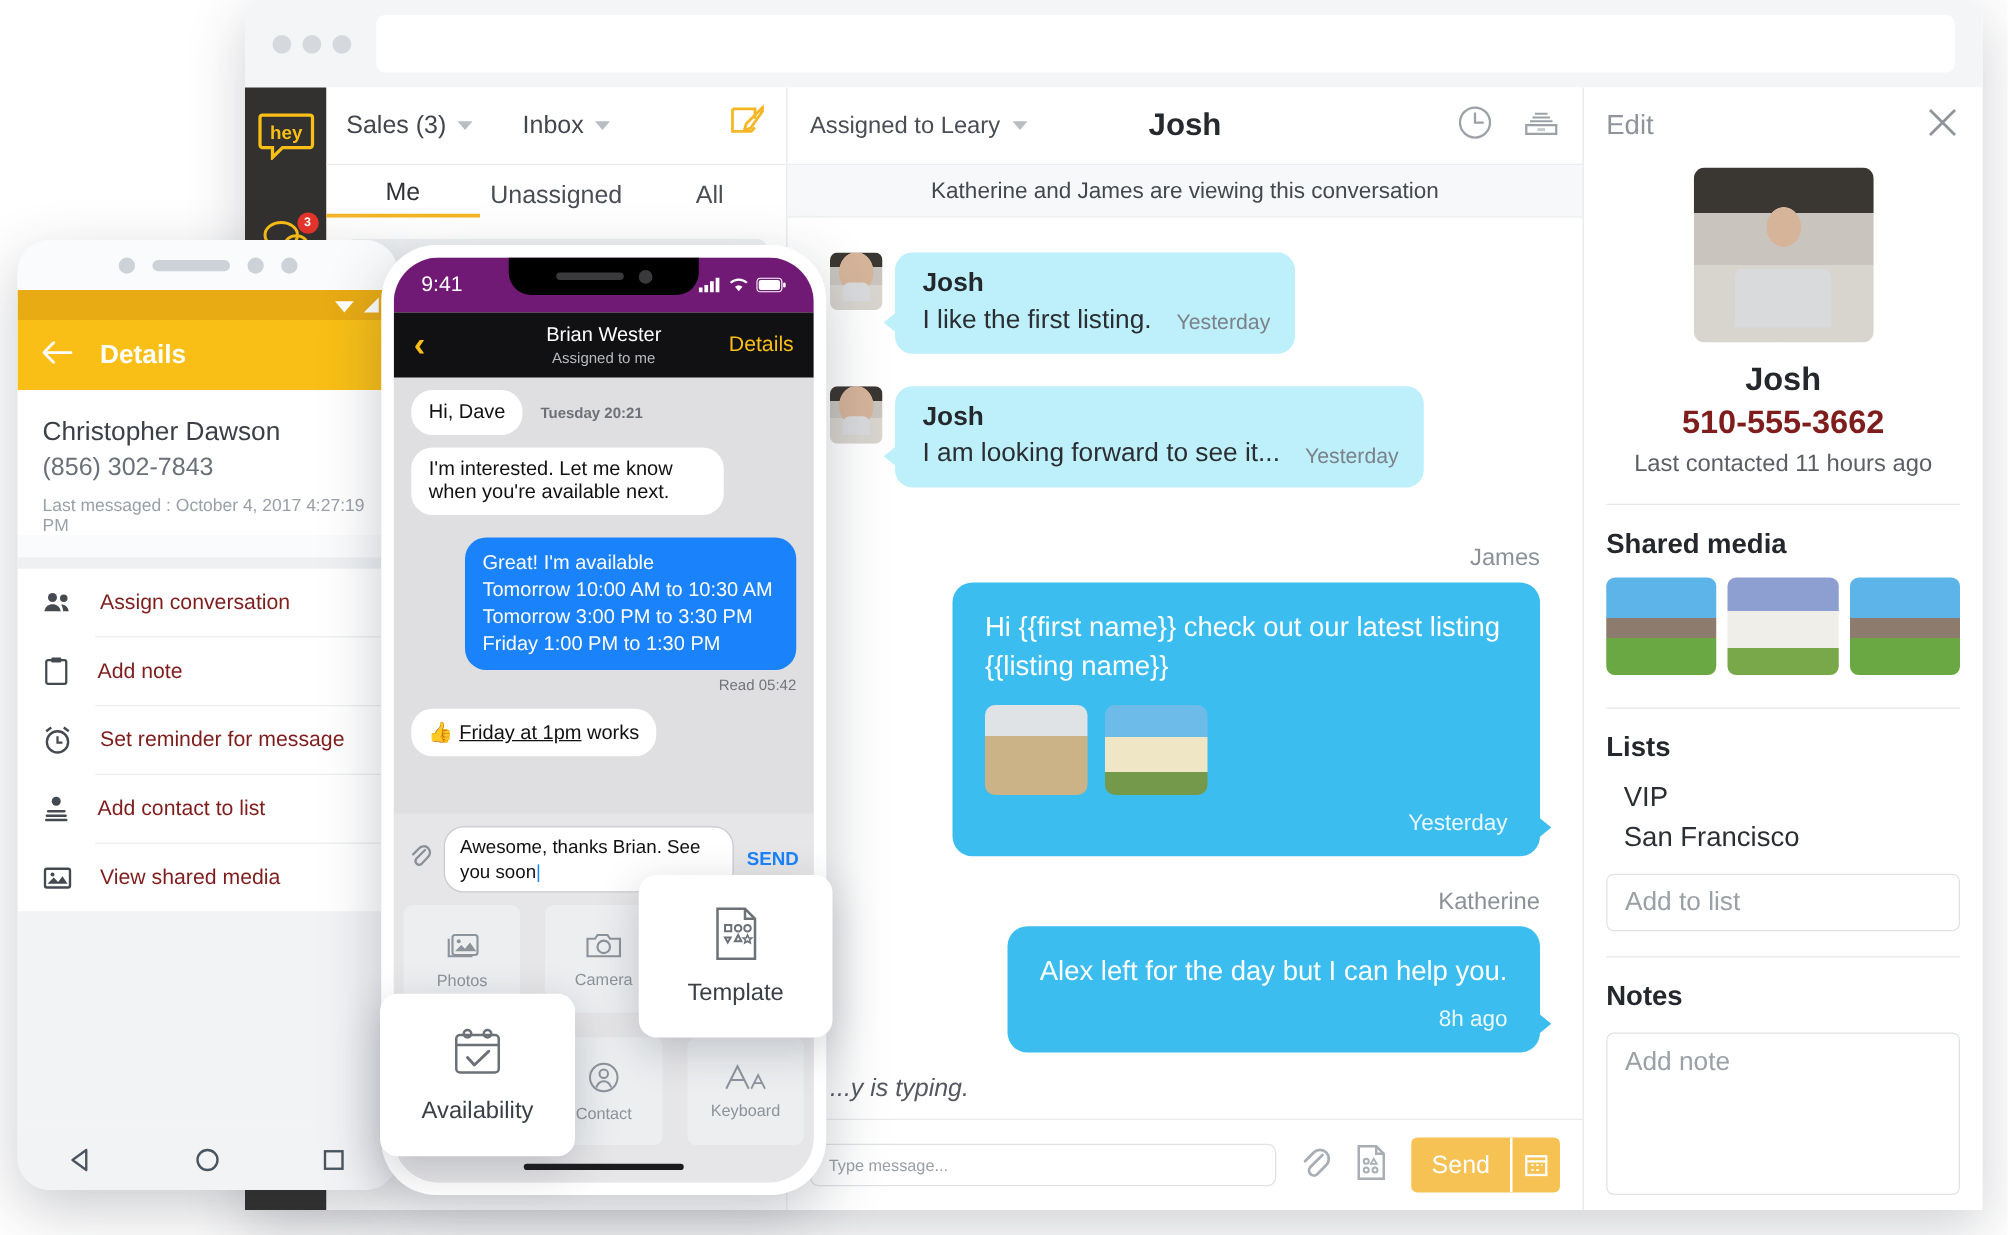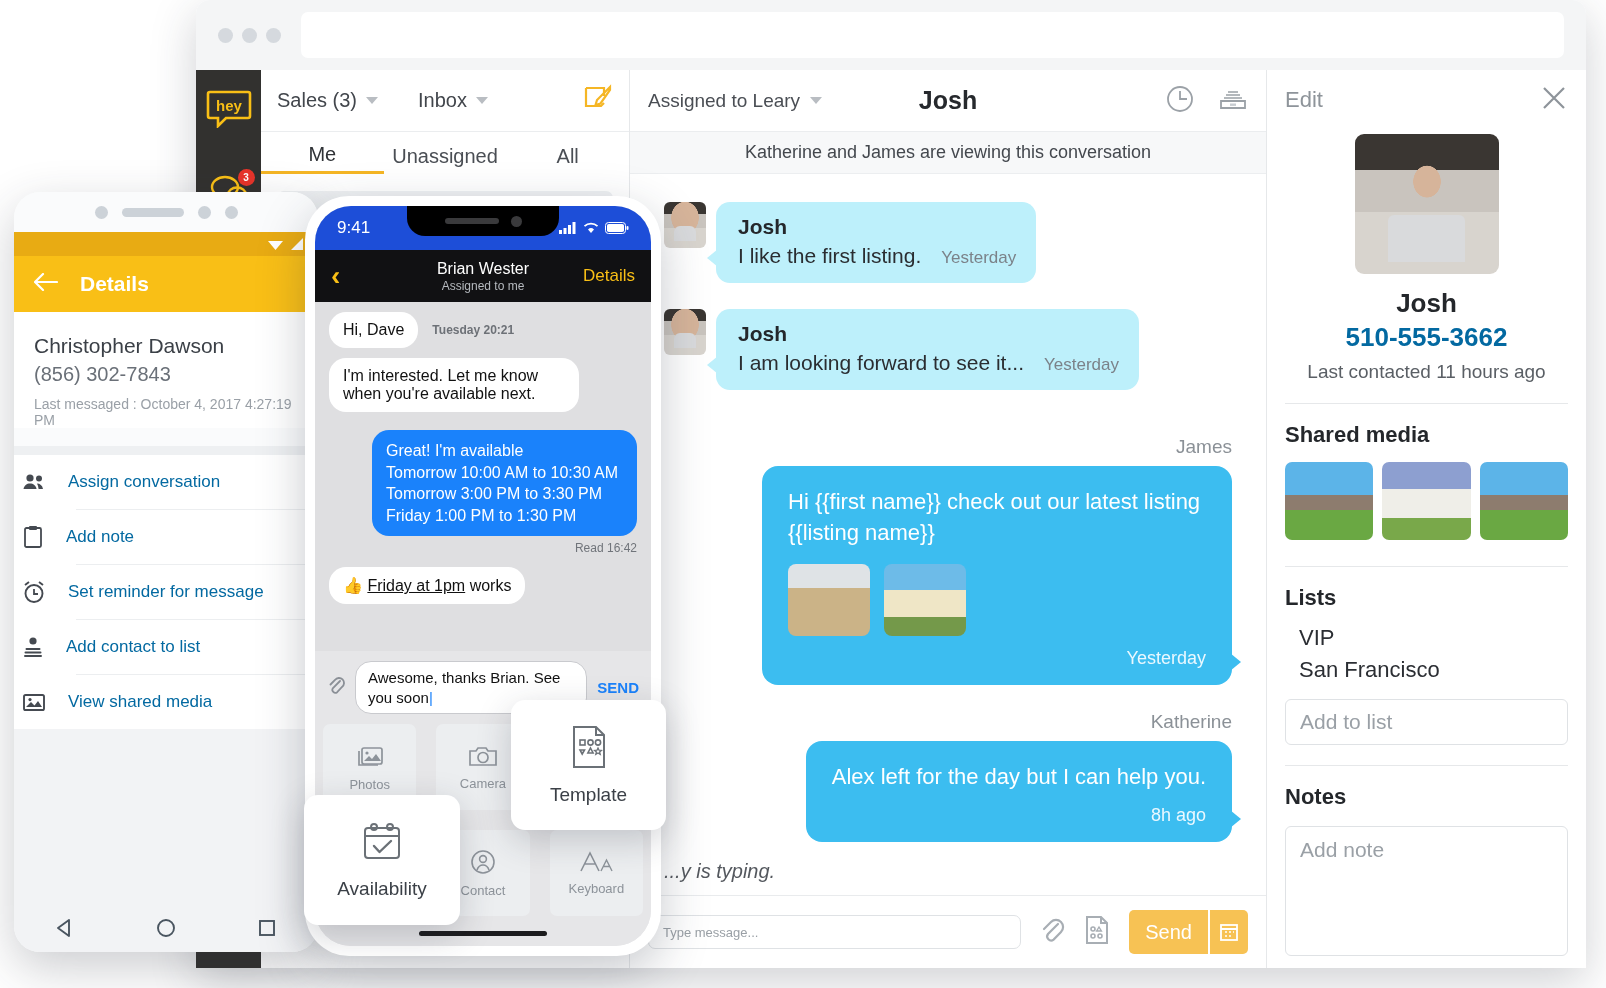--- a/index.html
+++ b/index.html
@@ -132,21 +132,21 @@
   .send-btn .lbl { padding: 0 16px; }
   .send-btn .cal { border-left: 2px solid #fff; padding: 0 9px; display: flex; align-items: center; height: 100%; }
 
   
   .editcol { width: 320px; flex: 0 0 320px; border-left: 1px solid #e6e8ea; display: flex; flex-direction: column; }
   .edit-head { height: 60px; display: flex; align-items: center; padding: 0 18px; }
   .edit-label { font-size: 22px; color: #8e949a; }
   .edit-body { padding: 0 18px; flex: 1; }
   .profile-pic { width: 144px; height: 140px; border-radius: 9px; margin: 4px auto 0; overflow: hidden; }
   .pname { text-align: center; font-size: 26px; font-weight: bold; color: #24272b; margin-top: 14px; }
-  .pphone { text-align: center; font-size: 26px; font-weight: bold; color: #0369a1; margin-top: 3px; }
+  .pphone { text-align: center; font-size: 26px; font-weight: bold; color: #7f1d1d; margin-top: 3px; }
   .pcontact { text-align: center; font-size: 19px; color: #5a5f65; margin-top: 8px; }
   .hr { height: 1px; background: #e6e8ea; margin: 20px 0 0; }
   .sec-title { font-size: 22px; font-weight: bold; color: #24272b; margin: 18px 0 14px; }
   .media-row { display: flex; gap: 9px; }
   .media-thumb { width: 92px; height: 78px; border-radius: 7px; overflow: hidden; }
   .list-item-txt { font-size: 22px; color: #2b2e33; margin: 0 0 6px 14px; }
   .field {
     border: 1px solid #dfe2e5; border-radius: 6px; height: 46px;
     display: flex; align-items: center; padding: 0 14px; color: #9aa0a6; font-size: 21px;
     margin-top: 16px;
@@ -165,33 +165,33 @@
   .and-speaker { width: 62px; height: 9px; border-radius: 5px; background: #ccd2d8; }
   .and-status { height: 24px; background: #e8ab13; display: flex; align-items: center; justify-content: flex-end; padding-right: 14px; gap: 5px; }
   .and-appbar { height: 56px; background: #f9bf16; display: flex; align-items: center; gap: 22px; padding: 0 20px; color: #fff; }
   .and-title { font-size: 21px; font-weight: bold; }
   .and-body { background: #fff; padding: 22px 20px 0; }
   .and-name { font-size: 21px; color: #3b4047; }
   .and-phone { font-size: 20px; color: #6a7078; margin-top: 5px; }
   .and-last { font-size: 14px; color: #9aa0a7; margin-top: 10px; }
   .and-sep { height: 9px; background: #eef0f2; margin-top: 18px; }
   .and-menu { background: #fff; }
-  .and-item { display: flex; align-items: center; gap: 22px; height: 54px; padding: 0 8px; color: #0369a1; font-size: 17px; }
+  .and-item { display: flex; align-items: center; gap: 22px; height: 54px; padding: 0 20px; color: #7f1d1d; font-size: 17px; }
   .and-div { height: 1px; background: #eceef0; margin-left: 62px; }
   .and-fill { background: #f2f3f5; flex: 1; }
   .and-nav { height: 62px; display: flex; align-items: center; justify-content: space-around; background: #f2f3f5; }
 
   
   .iphone {
     position: absolute; left: 305px; top: 196px; width: 356px; height: 760px;
     background: #fff; border-radius: 44px; padding: 10px;
     box-shadow: 0 16px 48px rgba(40,45,60,.26);
   }
   .ip-screen { width: 100%; height: 100%; border-radius: 36px; overflow: hidden; background: #e6e6e8; display: flex; flex-direction: column; position: relative; }
-  .ip-status { height: 44px; background: #1d4ed8; color: #fff; display: flex; align-items: center; justify-content: space-between; padding: 0 22px; font-size: 17px; position: relative; }
+  .ip-status { height: 44px; background: #701a75; color: #fff; display: flex; align-items: center; justify-content: space-between; padding: 0 22px; font-size: 17px; position: relative; }
   .ip-notch { position: absolute; left: 50%; transform: translateX(-50%); top: 0; width: 152px; height: 30px; background: #000; border-radius: 0 0 18px 18px; display: flex; align-items: center; justify-content: center; gap: 12px; }
   .ip-nspk { width: 54px; height: 6px; border-radius: 3px; background: #3a3a3c; }
   .ip-ncam { width: 11px; height: 11px; border-radius: 50%; background: #3a3a3c; }
   .ip-nav { height: 52px; background: #111113; display: flex; align-items: center; padding: 0 16px; position: relative; }
   .ip-back { color: #f9bf16; font-size: 28px; font-weight: bold; }
   .ip-navtitle { position: absolute; left: 0; right: 0; text-align: center; color: #fff; pointer-events: none; }
   .ip-navname { font-size: 16px; }
   .ip-navsub { font-size: 12px; color: #b6babf; margin-top: 1px; }
   .ip-details { margin-left: auto; color: #f9bf16; font-size: 17px; z-index: 2; }
   .ip-thread { flex: 1; background: #dfdfe1; padding: 10px 14px 0; overflow: hidden; }
@@ -590,21 +590,21 @@
           <div class="ip-stamp">Tuesday 20:21</div>
         </div>
         <div class="ip-row">
           <div class="ip-in">I'm interested. Let me know when you're available next.</div>
         </div>
         <div style="margin-top:18px">
           <div class="ip-out" style="white-space:pre-line">Great! I'm available
 Tomorrow 10:00 AM to 10:30 AM
 Tomorrow 3:00 PM to 3:30 PM
 Friday 1:00 PM to 1:30 PM</div>
-          <div class="ip-read">Read 16:42</div>
+          <div class="ip-read">Read 05:42</div>
         </div>
         <div class="ip-row" style="margin-top:12px">
           <div class="ip-in">
             <span>👍</span>
             <span style="text-decoration:underline">Friday at 1pm</span>
             <span> works</span>
           </div>
         </div>
       </div>
 

